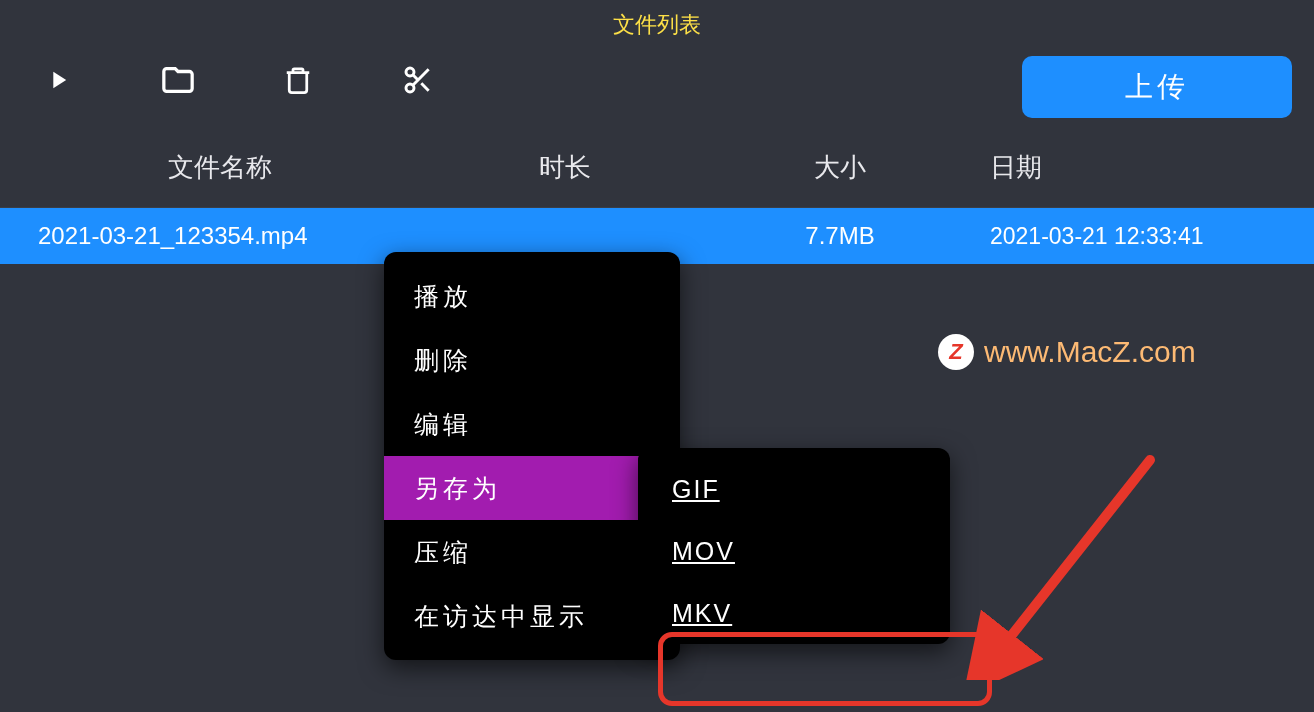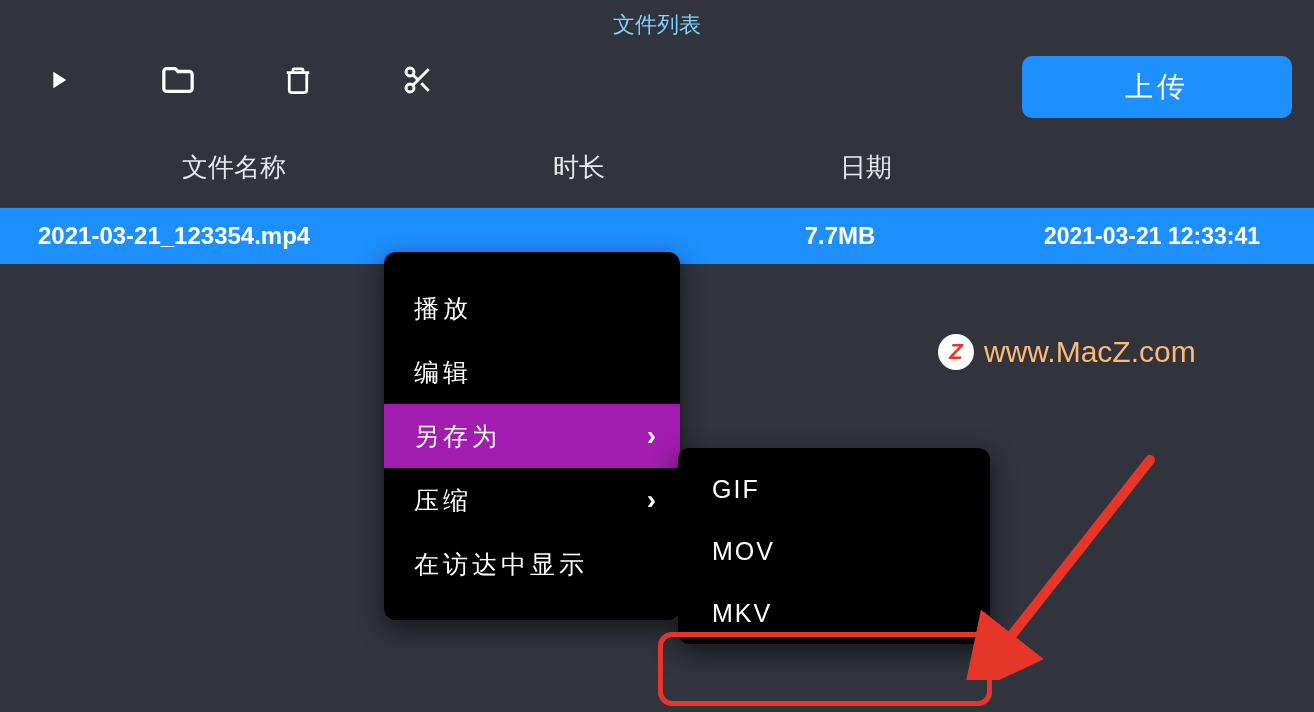--- a/index.html
+++ b/index.html
@@ -14,21 +14,21 @@
       height: 712px;
       overflow: hidden;
       color: #fff;
       position: relative;
       border-radius: 12px;
     }
     .window-title {
       text-align: center;
       font-size: 22px;
       padding: 10px 0 8px;
-      color: #7dd3fc;
+      color: #fde047;
       font-weight: 500;
     }
     .toolbar {
       display: flex;
       align-items: center;
       padding: 8px 34px 24px;
       position: relative;
       gap: 44px;
     }
     .toolbar .icon-btn {
@@ -48,70 +48,70 @@
       color: #fff;
       font-size: 28px;
       letter-spacing: 4px;
       padding: 12px 0;
       width: 270px;
       border-radius: 10px;
       font-weight: 500;
     }
     .table-header {
       display: flex;
-      padding: 22px 14px;
+      padding: 22px 0;
       font-size: 26px;
       color: #e8e8ec;
       border-bottom: 1px solid rgba(255,255,255,0.05);
     }
     .col-name   { width: 440px; text-align: center; }
     .col-time   { width: 250px; text-align: center; }
     .col-size   { width: 300px; text-align: center; }
-    .col-date   { width: 324px; text-align: center; }
+    .col-date   { width: 324px; }
     .table-row {
       display: flex;
       align-items: center;
       background: #1e8fff;
       height: 56px;
       font-size: 24px;
-      font-weight: bold;
     }
     .table-row .col-name { text-align: left; padding-left: 38px; }
     .table-row .col-date { font-size: 23px; }
     .context-menu {
       position: absolute;
       top: 252px;
       left: 384px;
       width: 296px;
       background: #000;
       border-radius: 12px;
-      padding: 24px 0;
+      padding: 12px 0;
       box-shadow: 0 8px 24px rgba(0,0,0,.6);
     }
     .context-item {
       display: flex;
       align-items: center;
       justify-content: space-between;
       padding: 0 24px 0 30px;
       font-size: 25px;
       height: 64px;
       color: #fff;
       letter-spacing:4px;
     }
     .context-item.highlight { background: #a21caf; }
     .chevron-icon { letter-spacing:0; font-size: 28px; font-weight: bold; }
     .sub-menu {
       position: absolute;
       top: 448px;
-      left: 678px;
+      left: 638px;
       width: 312px;
       background: #000;
       border-radius: 12px;
       padding: 10px 0 0;
       box-shadow: 0 8px 24px rgba(0,0,0,.6);
+      text-decoration: underline;
     }
     .sub-item {
       display: flex;
       align-items: center;
       padding: 0 24px 0 34px;
       font-size: 25px;
       height: 62px;
       color: #fff;
       letter-spacing:2px;
     }
@@ -187,38 +187,42 @@
         <circle cx="6" cy="18" r="3" fill="none" stroke="#fff" stroke-width="2.2"></circle>
         <path d="M20 4L8.12 15.88M14.47 14.48L20 20M8.12 8.12L12 12" fill="none" stroke="#fff" stroke-width="2.2"></path>
       </svg>
   </div>
   <button class="upload-btn">上传</button>
 </div>
 
 <div class="table-header">
   <div class="col-name">文件名称</div>
   <div class="col-time">时长</div>
+  <div class="col-size">大小</div>
   <div class="col-date">日期</div>
 </div>
 
 <div class="table-row">
   <div class="col-name">2021-03-21_123354.mp4</div>
   <div class="col-time"></div>
   <div class="col-size">7.7MB</div>
   <div class="col-date">2021-03-21 12:33:41</div>
 </div>
 
 <div class="watermark">
   <div class="z-badge">Z</div>
   <div class="wm-text">www.MacZ.com</div>
 </div>
 
 <div class="context-menu">
   <div class="context-item">
     <span>播放</span>
+  </div>
+  <div class="context-item">
+    <span>删除</span>
   </div>
   <div class="context-item">
     <span>编辑</span>
   </div>
   <div class="context-item highlight">
     <span>另存为</span>
     <span class="chevron-icon">›</span>
   </div>
   <div class="context-item">
     <span>压缩</span>

